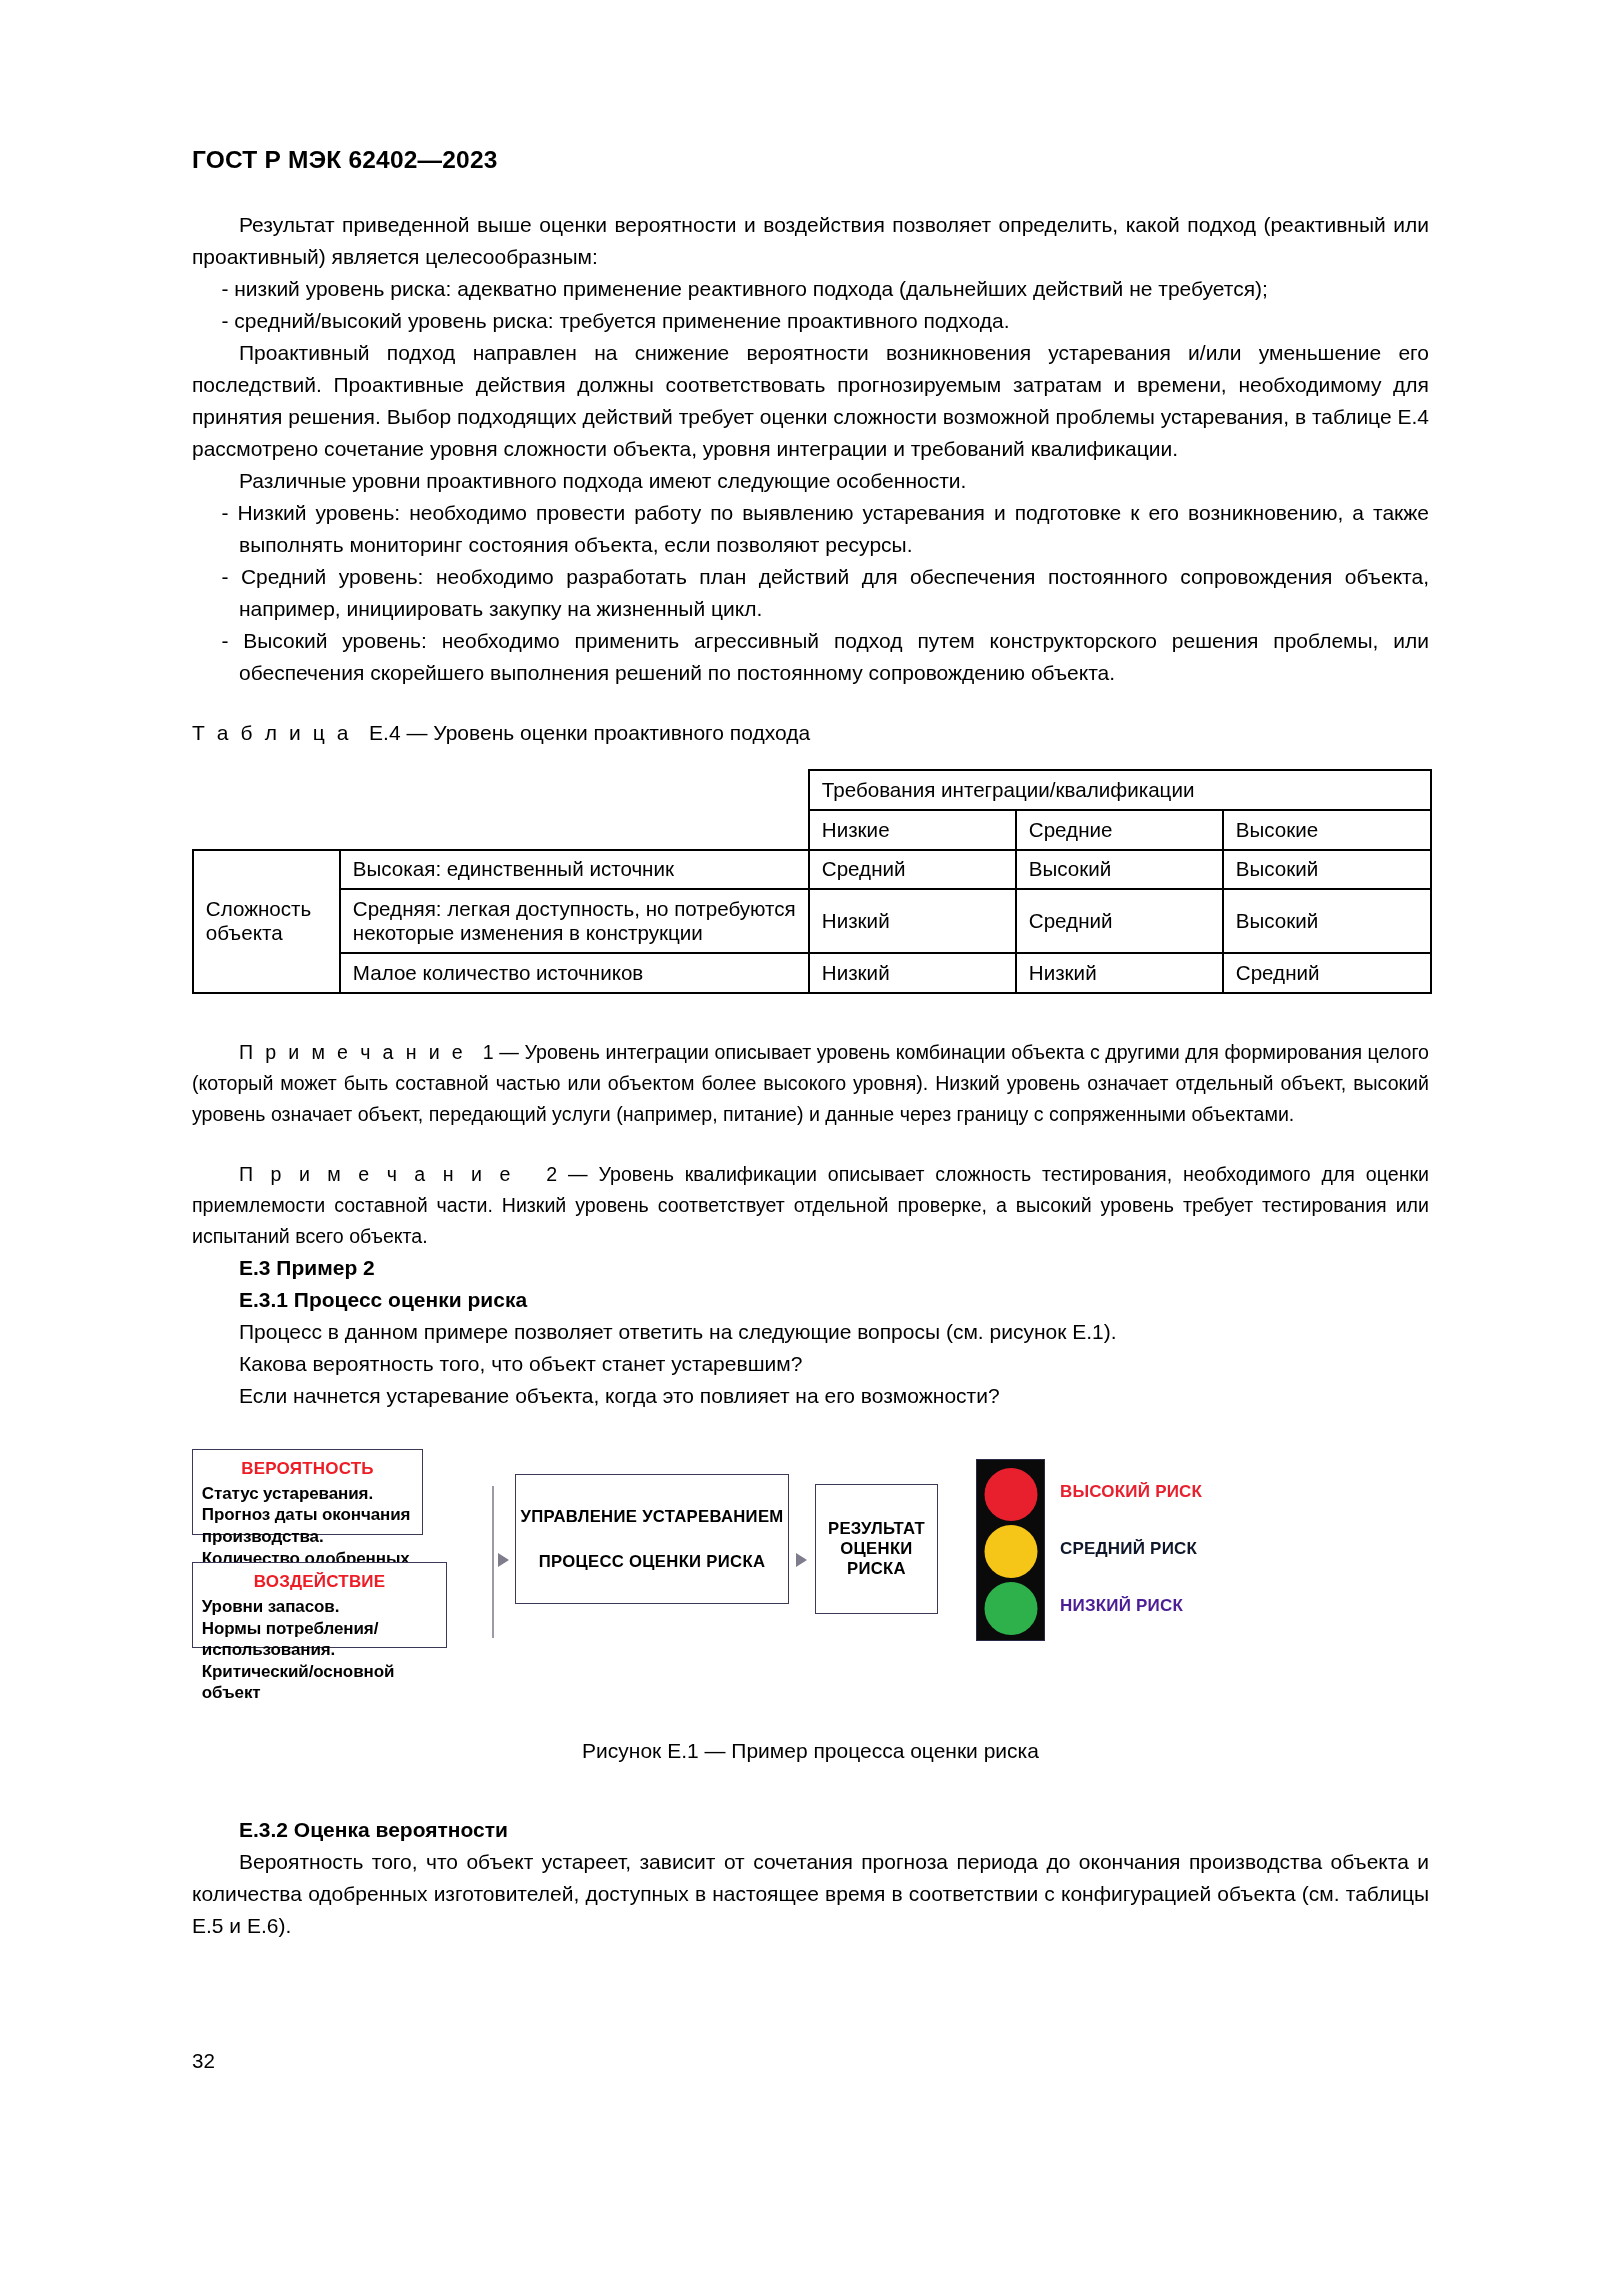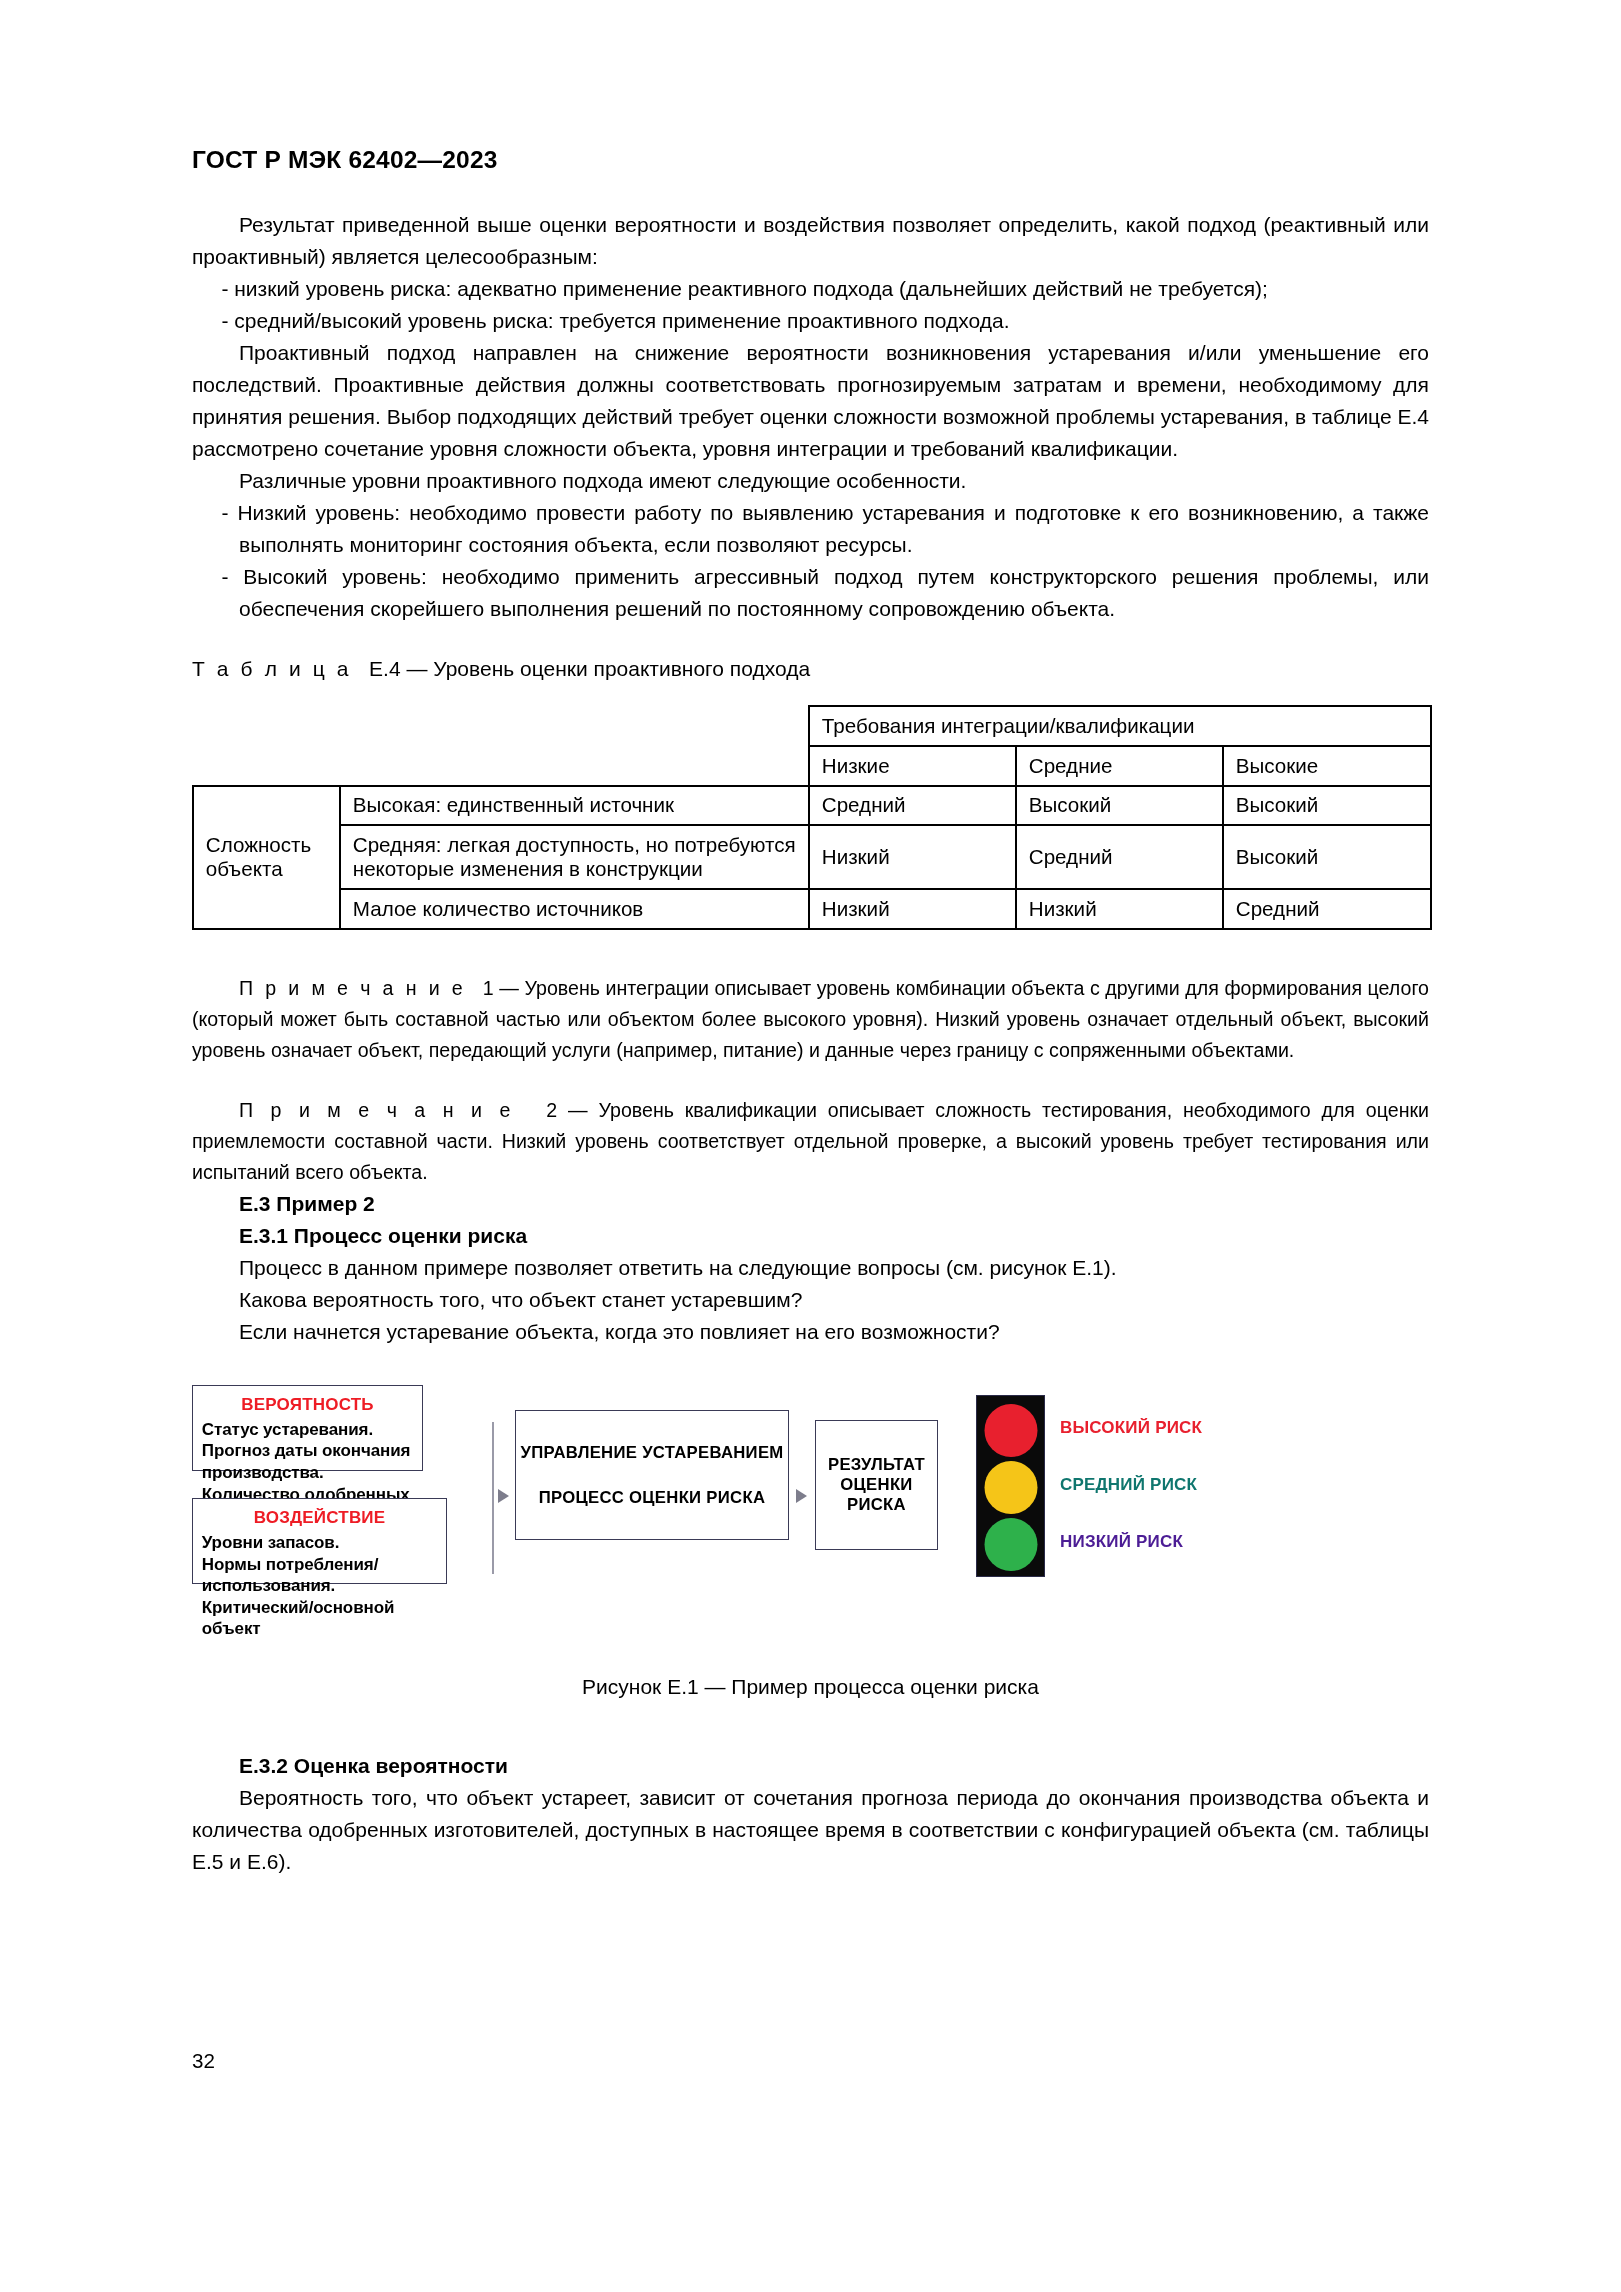--- a/index.html
+++ b/index.html
@@ -181,21 +181,21 @@
   .lamp.amber  { top: 65px; background: #f5c518; }
   .lamp.green  { top: 122px;background: #2eb14b; }
   .risk-label {
     position: absolute;
     font-size: 17px;
     font-weight: bold;
     letter-spacing: 0.2px;
     white-space: nowrap;
   }
   .risk-high { color: #e8202e; }
-  .risk-mid  { color: #0f766e; }
+  .risk-mid  { color: #0f172a; }
   .risk-low  { color: #4c1d95; }
 
   .fig-caption {
     text-align: center;
     font-size: 21px;
     margin-top: 9.8px;
   }
 
   
   .pageno {
@@ -212,20 +212,21 @@
   <div class="content">
 
     <div class="doc-header">ГОСТ Р МЭК 62402—2023</div>
 
     <p class="para first indent">Результат приведенной выше оценки вероятности и воздействия позволяет определить, какой подход (реактивный или проактивный) является целесообразным:</p>
     <p class="para dash">- низкий уровень риска: адекватно применение реактивного подхода (дальнейших действий не требуется);</p>
     <p class="para dash">- средний/высокий уровень риска: требуется применение проактивного подхода.</p>
     <p class="para indent">Проактивный подход направлен на снижение вероятности возникновения устаревания и/или уменьшение его последствий. Проактивные действия должны соответствовать прогнозируемым затратам и времени, необходимому для принятия решения. Выбор подходящих действий требует оценки сложности возможной проблемы устаревания, в таблице Е.4 рассмотрено сочетание уровня сложности объекта, уровня интеграции и требований квалификации.</p>
     <p class="para indent">Различные уровни проактивного подхода имеют следующие особенности.</p>
     <p class="para dash">- Низкий уровень: необходимо провести работу по выявлению устаревания и подготовке к его возникновению, а также выполнять мониторинг состояния объекта, если позволяют ресурсы.</p>
+    <p class="para dash">- Средний уровень: необходимо разработать план действий для обеспечения постоянного сопровождения объекта, например, инициировать закупку на жизненный цикл.</p>
     <p class="para dash">- Высокий уровень: необходимо применить агрессивный подход путем конструкторского решения проблемы, или обеспечения скорейшего выполнения решений по постоянному сопровождению объекта.</p>
 
     <div class="table-caption">
       <span class="sp">Т а б л и ц а</span>
       &nbsp;
       <span>Е.4</span>
       <span>—</span>
       <span>Уровень оценки проактивного подхода</span>
     </div>
 

